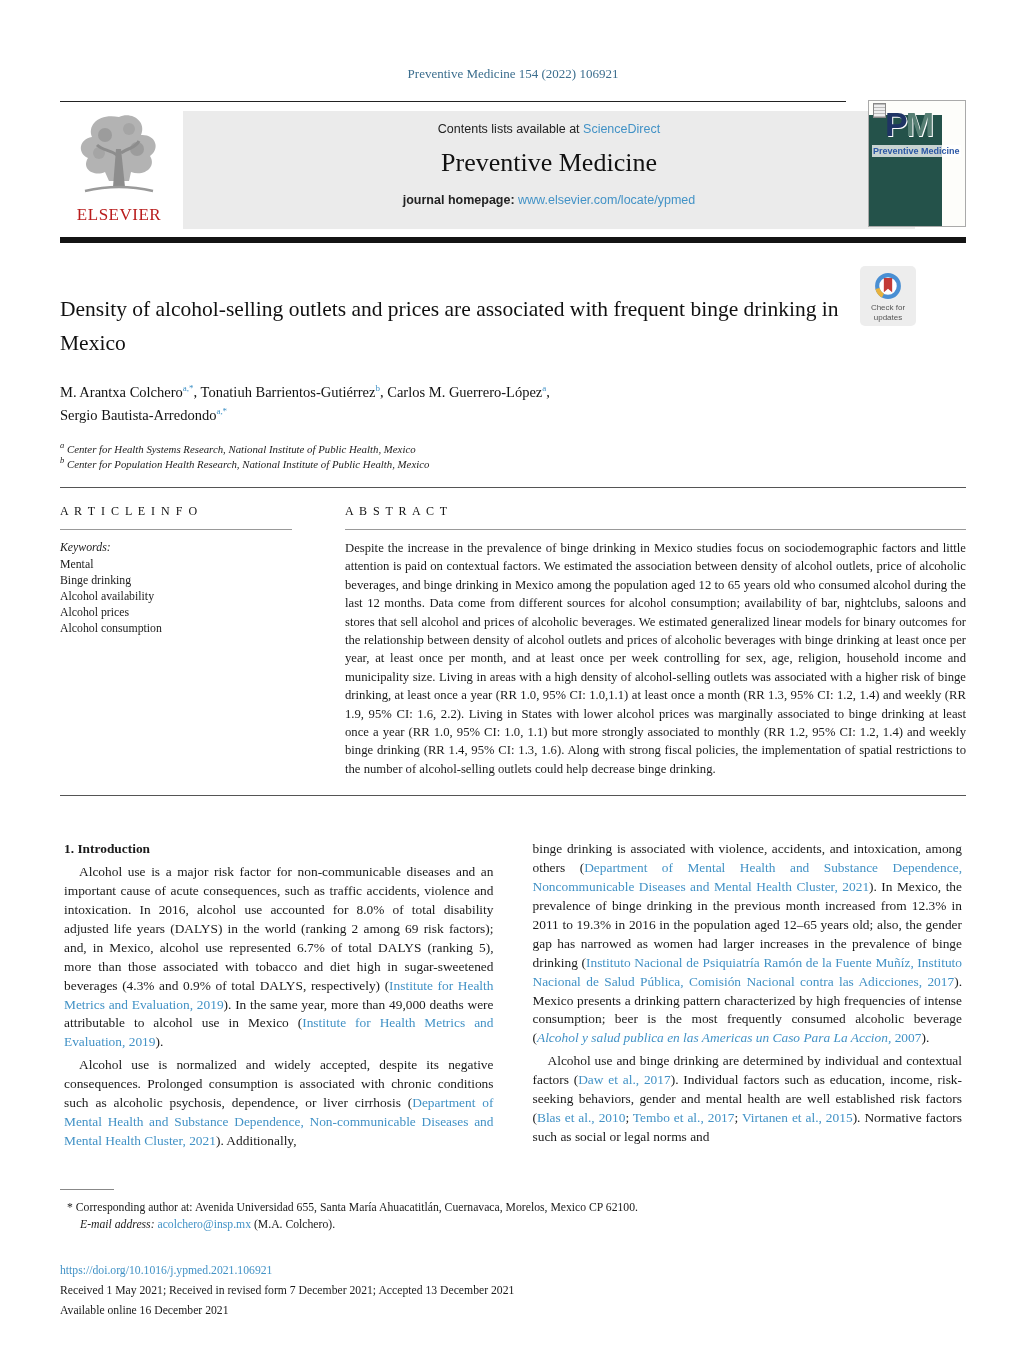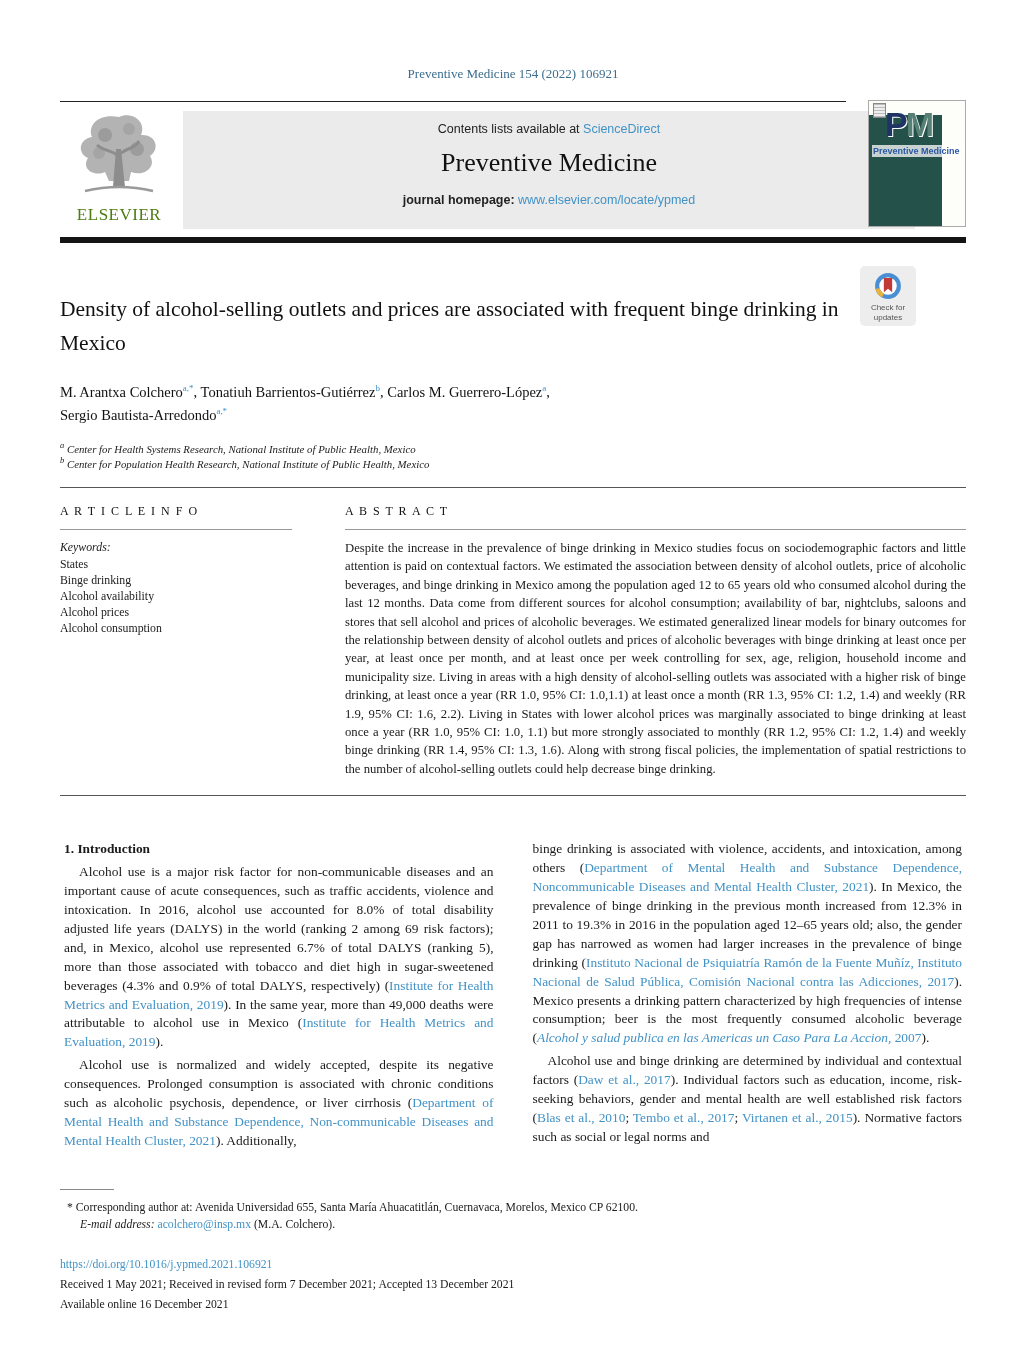--- a/index.html
+++ b/index.html
@@ -5,21 +5,21 @@
   html,body{margin:0;padding:0;background:#fff;}
   .page{width:1026px;height:1372px;margin:0 auto;background:#fff;position:relative;
         font-family:"Liberation Serif",serif;color:#1a1a1a;overflow:hidden;}
   .inner{padding:16px 60px;}
 
   
   .journal-ref{padding-top:50px;text-align:center;font-size:13px;color:#3c6e8e;}
   .top-rule{margin-top:19px;width:786px;border-top:1.5px solid #222;}
   .header-row{margin-top:7px;height:121px;position:relative;}
   .elsevier-block{position:absolute;left:0;top:0;width:118px;height:120px;text-align:center;}
-  .elsevier-word{font-size:17px;color:#4d7c0f;letter-spacing:.5px;margin-top:-4px;}
+  .elsevier-word{font-size:17px;color:#b91c1c;letter-spacing:.5px;margin-top:-4px;}
   .header-box{position:absolute;left:123px;top:2px;width:732px;height:118px;background:#ebebeb;text-align:center;}
   .contents-line{margin-top:11px;font-size:12.5px;font-family:"Liberation Sans",sans-serif;color:#222;}
   .journal-title{margin-top:12px;font-size:26px;color:#111;}
   .homepage-line{margin-top:15px;font-size:12.5px;font-family:"Liberation Sans",sans-serif;color:#222;font-weight:bold;}
   .homepage-line .lnk{font-weight:normal;}
 
   
   .cover-block{position:absolute;right:0;top:-9px;width:98px;height:127px;background:#24524a;
                border:1px solid #aaa;box-sizing:border-box;overflow:hidden;}
   .cover-top{position:absolute;left:0;top:0;right:0;height:14px;background:#fdfdfa;}
@@ -68,21 +68,21 @@
   .col{flex:1;font-size:13.4px;line-height:18.9px;text-align:justify;}
   .intro-head{font-weight:bold;font-size:13.4px;margin:0 0 19px;}
   .col p{margin:4px;}
   .col p.ind{text-indent:15px;}
 
   
   .footnote{margin-top:34px;font-size:11.7px;line-height:17px;}
   .fn-rule{width:54px;border-top:1px solid #888;margin-bottom:9px;}
   .fn-star{padding-left:7px;}
   .fn-email{padding-left:20px;}
-  .bottom{margin-top:24px;font-size:11.7px;line-height:16px;}
+  .bottom{margin-top:30px;font-size:11.7px;line-height:16px;}
   .bottom>div{margin-bottom:4px;}
 
   .lnk{color:#4292c6;text-decoration:none;cursor:pointer;}
   .it{font-style:italic;}
 </style>
 </head>
 <body>
 
 <div class="page">
   <div class="inner">
@@ -146,21 +146,21 @@
       <div><sup>b</sup><span> Center for Population Health Research, National Institute of Public Health, Mexico</span></div>
     </div>
 
     <div class="rule-a"></div>
 
     <div class="info-grid">
       <div class="info-left">
         <div class="sec-head">A R T I C L E  I N F O</div>
         <div class="sub-rule"></div>
         <div class="kw-label">Keywords:</div>
-        <div class="kw-item">States</div>
+        <div class="kw-item">Mental</div>
         <div class="kw-item">Binge drinking</div>
         <div class="kw-item">Alcohol availability</div>
         <div class="kw-item">Alcohol prices</div>
         <div class="kw-item">Alcohol consumption</div>
       </div>
       <div class="info-right">
         <div class="sec-head">A B S T R A C T</div>
         <div class="sub-rule"></div>
         <p class="abstract-text">Despite the increase in the prevalence of binge drinking in Mexico studies focus on sociodemographic factors and little attention is paid on contextual factors. We estimated the association between density of alcohol outlets, price of alcoholic beverages, and binge drinking in Mexico among the population aged 12 to 65 years old who consumed alcohol during the last 12 months. Data come from different sources for alcohol consumption; availability of bar, nightclubs, saloons and stores that sell alcohol and prices of alcoholic beverages. We estimated generalized linear models for binary outcomes for the relationship between density of alcohol outlets and prices of alcoholic beverages with binge drinking at least once per year, at least once per month, and at least once per week controlling for sex, age, religion, household income and municipality size. Living in areas with a high density of alcohol-selling outlets was associated with a higher risk of binge drinking, at least once a year (RR 1.0, 95% CI: 1.0,1.1) at least once a month (RR 1.3, 95% CI: 1.2, 1.4) and weekly (RR 1.9, 95% CI: 1.6, 2.2). Living in States with lower alcohol prices was marginally associated to binge drinking at least once a year (RR 1.0, 95% CI: 1.0, 1.1) but more strongly associated to monthly (RR 1.2, 95% CI: 1.2, 1.4) and weekly binge drinking (RR 1.4, 95% CI: 1.3, 1.6). Along with strong fiscal policies, the implementation of spatial restrictions to the number of alcohol-selling outlets could help decrease binge drinking.</p>
       </div>

